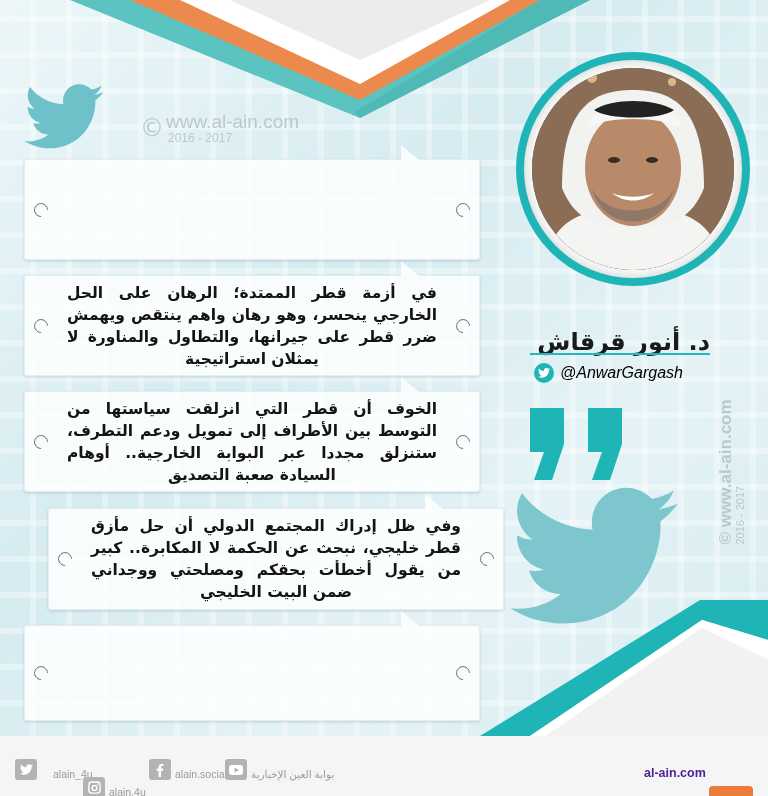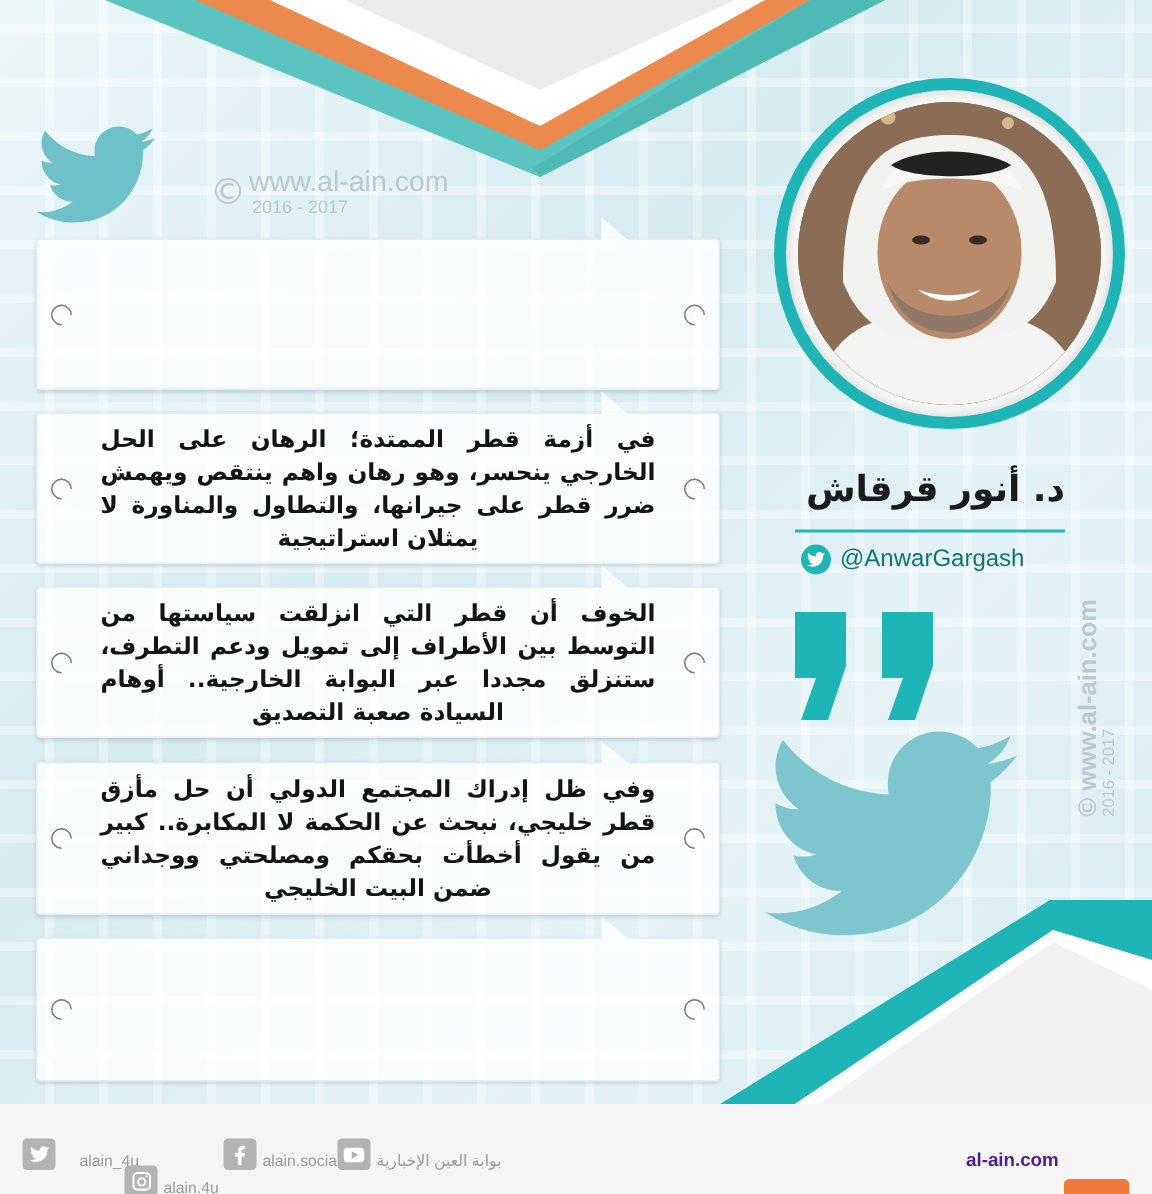--- a/index.html
+++ b/index.html
@@ -46,26 +46,26 @@
   .portrait-white {
     position:absolute; left:524px; top:60px; width:218px; height:218px; border-radius:50%;
     background:#f5f7f7;
     box-shadow: inset 0 0 8px rgba(0,0,0,0.15);
   }
   .portrait-photo {
     position:absolute; left:532px; top:68px; width:202px; height:202px; border-radius:50%; overflow:hidden;
     background: radial-gradient(circle at 50% 45%, #b08968 0%, #8a6a52 40%, #5d4a3c 70%, #3f3229 100%);
   }
 
-  .name { position:absolute; left:510px; top:312px; width:200px; text-align:right; direction:rtl;
+  .name { position:absolute; left:510px; top:328px; width:200px; text-align:right; direction:rtl;
           font-size:24px; font-weight:bold; color:#1a1a1a; }
   .name-rule { position:absolute; left:530px; top:353px; width:180px; height:2px; background:#22b7bb; }
   .handle { position:absolute; left:534px; top:362px; height:22px; display:flex; align-items:center; gap:6px; }
   .handle .tw-circle { width:20px; height:20px; border-radius:50%; background:#1fb5b7; display:flex; align-items:center; justify-content:center; }
-  .handle .txt { font-family:"Liberation Sans", sans-serif; font-size:16px; color:#0f766e; }
+  .handle .txt { font-family:"Liberation Sans", sans-serif; font-size:16px; color:#000000;font-style:italic; }
 
   .quote-mark { position:absolute; left:530px; top:408px; width:96px; height:72px; }
   .twitter-bird-big { position:absolute; left:510px; top:487px; width:168px; height:140px; }
 
   
   .card {
     position:absolute; left:24px; width:454px;
     background:rgba(255,255,255,0.82);
     border:1px solid #e3eef0;
     border-radius:3px;
@@ -184,21 +184,21 @@
 
 <div class="card" style="top:391px;height:99px;">
   <div class="tab"></div>
   <div class="pin l"></div>
   <div class="pin r"></div>
   <div class="text">
       <span>الخوف أن قطر التي انزلقت سياستها من التوسط بين الأطراف إلى تمويل ودعم التطرف، ستنزلق مجددا عبر البوابة الخارجية.. أوهام السيادة صعبة التصديق</span>
     </div>
 </div>
 
-<div class="card" style="top:508px;height:100px;">
+<div class="card" style="top:508px;height:100px;margin-left:24px;">
   <div class="tab"></div>
   <div class="pin l"></div>
   <div class="pin r"></div>
   <div class="text">
       <span>وفي ظل إدراك المجتمع الدولي أن حل مأزق قطر خليجي، نبحث عن الحكمة لا المكابرة.. كبير من يقول أخطأت بحقكم ومصلحتي ووجداني ضمن البيت الخليجي</span>
     </div>
 </div>
 
 <div class="card" style="top:625px;height:94px;">
   <div class="tab"></div>

